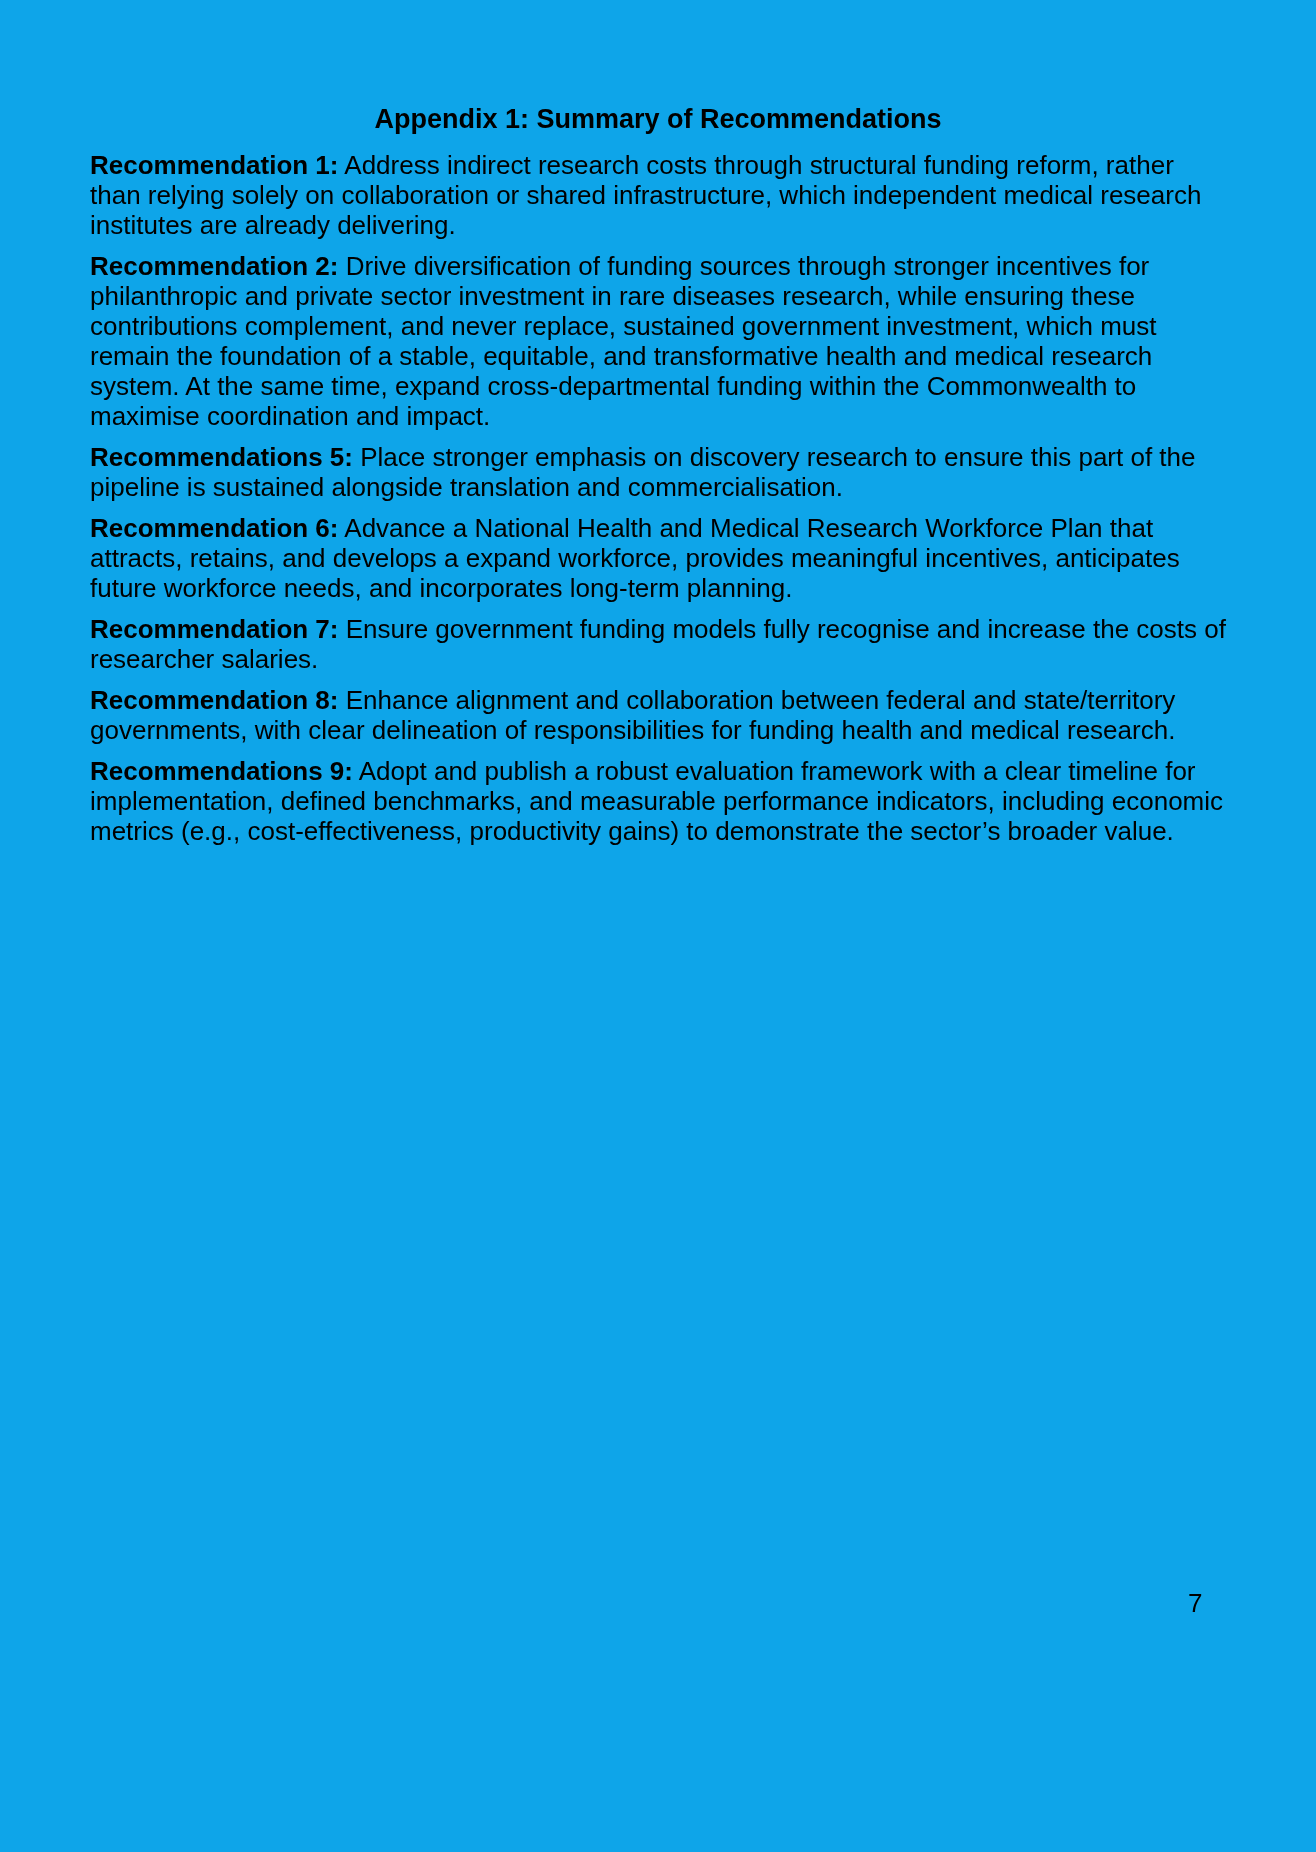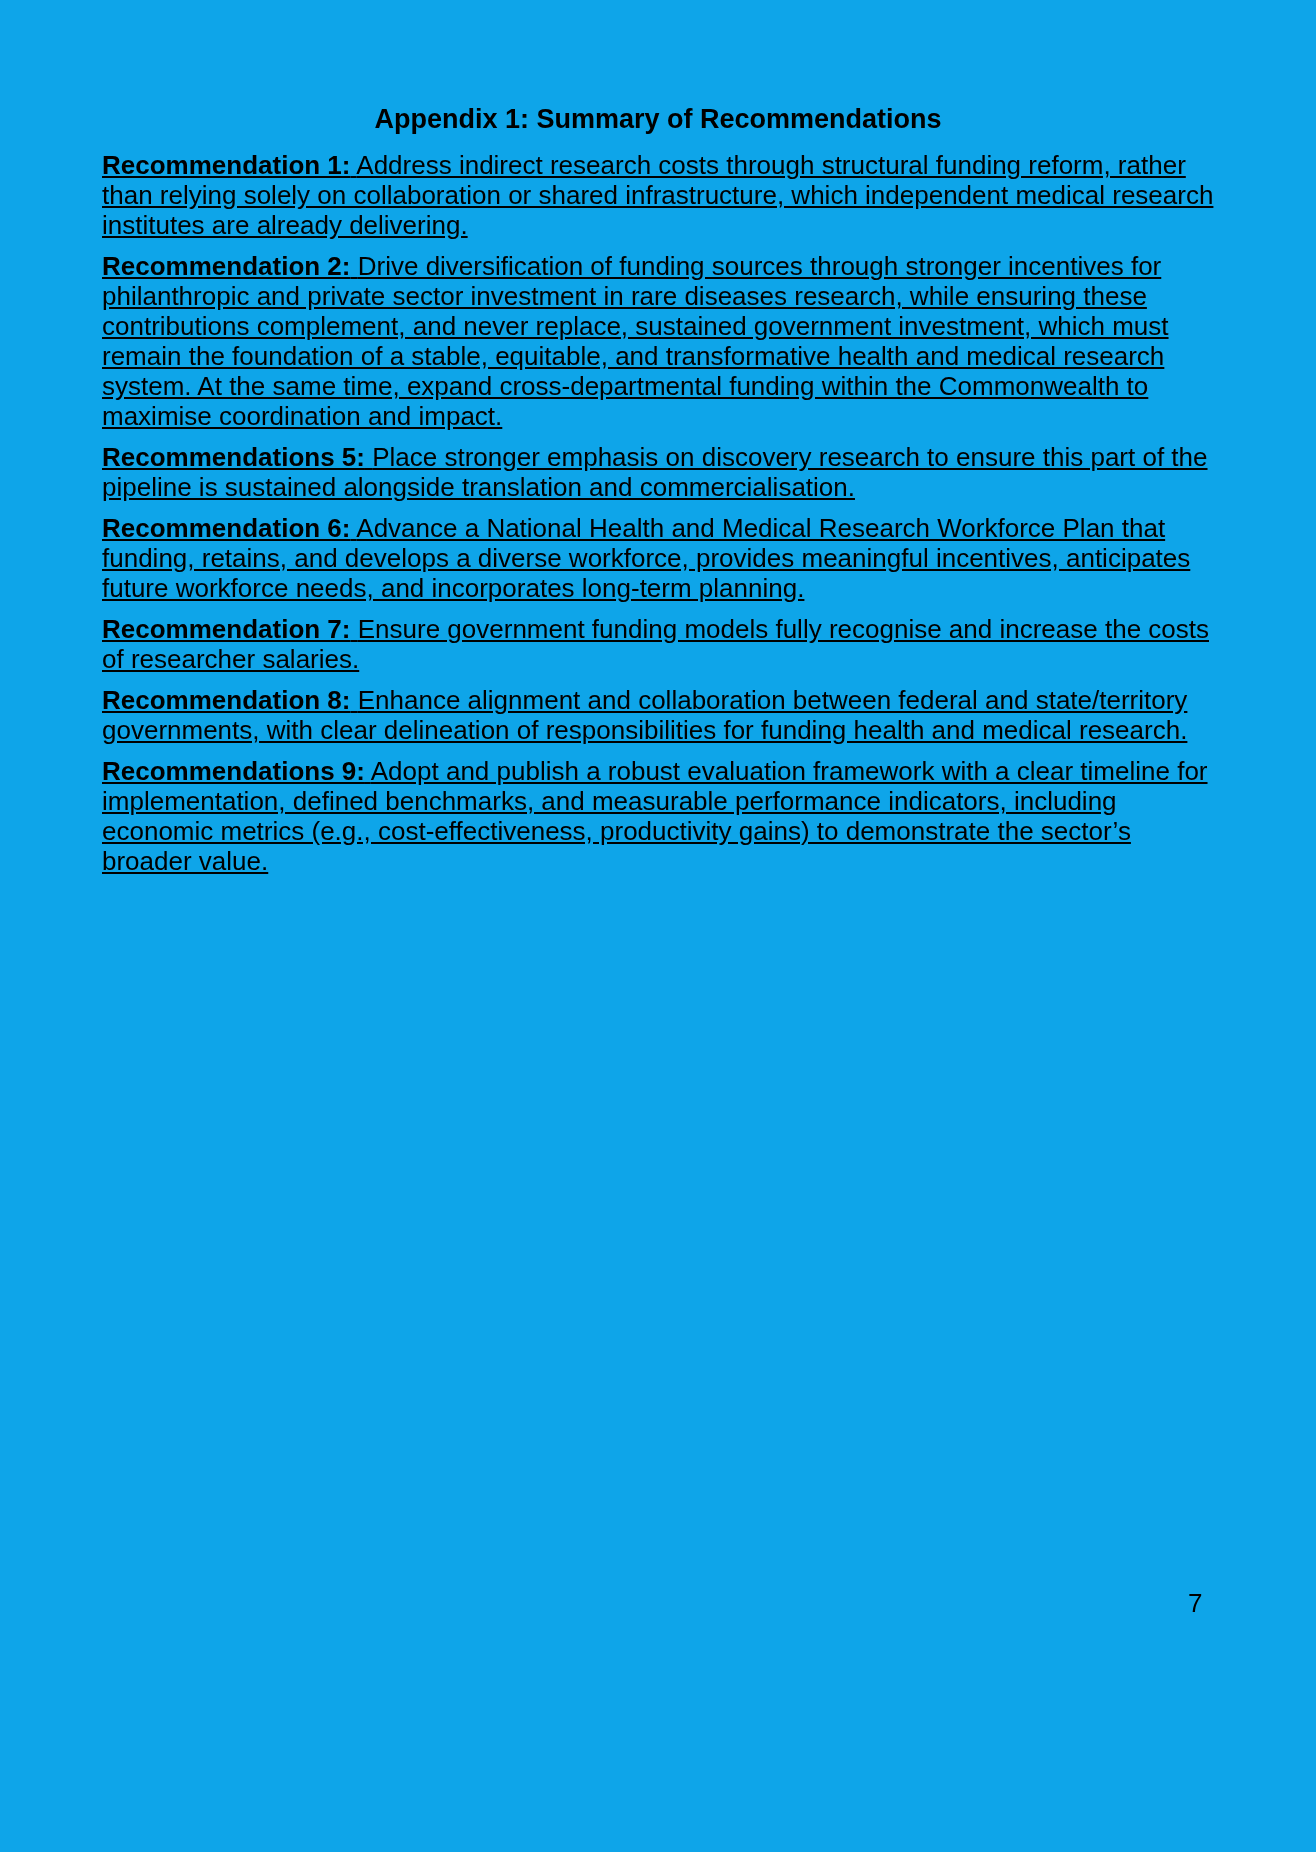--- a/index.html
+++ b/index.html
@@ -26,23 +26,22 @@
   .doc-title {
     font-size: 27px;
     line-height: 30px;
     font-weight: bold;
     text-align: center;
     margin: 0 0 16px 0;
   }
   .rec {
     font-size: 26px;
     line-height: 30px;
-    margin: 0 0 11px 12px;
+    margin: 0 0 11px 0;
     text-align: left;
-    text-decoration: underline;
   }
   .rec .rec-label {
     font-weight: bold;
   }
   .page-number {
     position: absolute;
     left: 1188px;
     top: 1588px;
     font-size: 26px;
     line-height: 30px;
@@ -57,21 +56,21 @@
     <h1 class="doc-title">Appendix 1: Summary of Recommendations</h1>
 
     <p class="rec"><span class="rec-label">Recommendation 1:</span> <span>Address indirect research costs through structural funding reform, rather than relying solely on collaboration or shared infrastructure, which independent medical research institutes are already delivering.</span></p>
 
     <p class="rec"><span class="rec-label">Recommendation 2:</span> <span>Drive diversification of funding sources through stronger incentives for philanthropic and private sector investment in rare diseases research, while ensuring these contributions complement, and never replace, sustained government investment, which must remain the foundation of a stable, equitable, and transformative health and medical research system. At the same time, expand cross-departmental funding within the Commonwealth to maximise coordination and impact.</span></p>
 
 
 
     <p class="rec"><span class="rec-label">Recommendations 5:</span> <span>Place stronger emphasis on discovery research to ensure this part of the pipeline is sustained alongside translation and commercialisation.</span></p>
 
-    <p class="rec"><span class="rec-label">Recommendation 6:</span> <span>Advance a National Health and Medical Research Workforce Plan that funding, retains, and develops a diverse workforce, provides meaningful incentives, anticipates future workforce needs, and incorporates long-term planning.</span></p>
+    <p class="rec"><span class="rec-label">Recommendation 6:</span> <span>Advance a National Health and Medical Research Workforce Plan that attracts, retains, and develops a expand workforce, provides meaningful incentives, anticipates future workforce needs, and incorporates long-term planning.</span></p>
 
     <p class="rec"><span class="rec-label">Recommendation 7:</span> <span>Ensure government funding models fully recognise and increase the costs of researcher salaries.</span></p>
 
     <p class="rec"><span class="rec-label">Recommendation 8:</span> <span>Enhance alignment and collaboration between federal and state/territory governments, with clear delineation of responsibilities for funding health and medical research.</span></p>
 
     <p class="rec"><span class="rec-label">Recommendations 9:</span> <span>Adopt and publish a robust evaluation framework with a clear timeline for implementation, defined benchmarks, and measurable performance indicators, including economic metrics (e.g., cost-effectiveness, productivity gains) to demonstrate the sector’s broader value.</span></p>
 
   </div>
 
   <div class="page-number">7</div>

